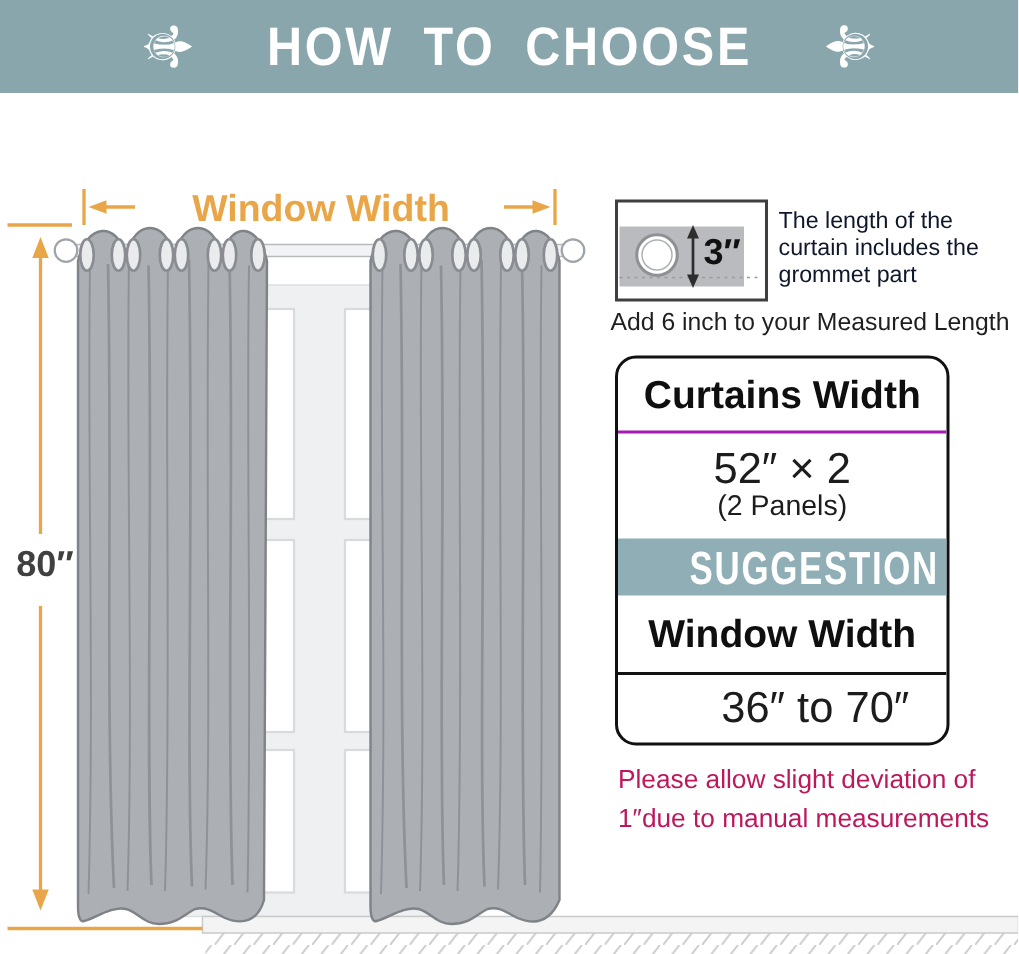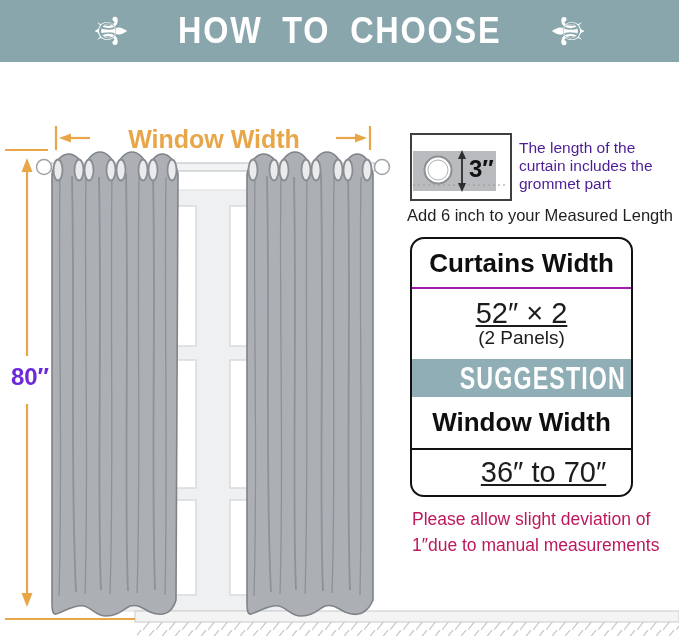--- a/index.html
+++ b/index.html
@@ -19,36 +19,36 @@
   .fleur{color:#ffffff;font-size:44px;line-height:1;display:inline-block;}
   .fleur-left{transform:rotate(90deg);}
   .fleur-right{transform:rotate(-90deg);}
   
   svg.diagram{position:absolute;left:0;top:0;}
   
   .lbl{position:absolute;line-height:1.1;}
   .window-width-lbl{left:66px;top:126px;width:296px;text-align:center;
     color:#e8a648;font-weight:bold;font-size:25px;}
   .height-lbl{left:8px;top:364px;width:44px;text-align:center;
-    color:#6d28d9;font-weight:bold;font-size:24px;}
+    color:#404040;font-weight:bold;font-size:24px;}
   .grommet-size-lbl{left:469px;top:156px;color:#111;font-weight:bold;font-size:24px;}
-  .grommet-note{left:519px;top:139px;width:152px;color:#4c1d95;font-size:15.5px;line-height:18px;}
+  .grommet-note{left:519px;top:139px;width:152px;color:#0f172a;font-size:15.5px;line-height:18px;}
   .grommet-tip{left:407px;top:206px;width:270px;color:#1f1f1f;font-size:16.5px;}
   .footnote{left:412px;top:506px;width:264px;color:#be185d;font-size:17.5px;line-height:26px;}
   
   .sg-table{
     position:absolute;left:410px;top:237px;width:223px;height:260px;box-sizing:border-box;
     border:2.5px solid #111;border-radius:14px;background:#fff;overflow:hidden;
     display:flex;flex-direction:column;
   }
   .sg-row{display:flex;flex-direction:column;align-items:center;justify-content:center;}
   .sg-h{height:48px;border-bottom:2px solid #a21caf;}
   .sg-h span{font-weight:bold;font-size:26px;color:#0f0f0f;}
   .sg-v{height:70px;}
-  .sg-value{font-size:29px;color:#1c1c1c;line-height:1.0;text-decoration:underline;}
+  .sg-value{font-size:29px;color:#1c1c1c;line-height:1.0;}
   .sg-sub{font-size:19px;color:#1c1c1c;line-height:1.1;}
   .sg-band{height:38px;background:#8faeb5;padding-left:42px;}
   .sg-band span{
     color:#ffffff;font-weight:bold;font-size:31px;letter-spacing:1.5px;
     transform:scaleX(0.75);white-space:nowrap;line-height:1;
   }
   .sg-h2{height:51px;border-bottom:2px solid #111;}
   .sg-v2{flex:1;margin-left:44px;}
 </style>
 </head>

